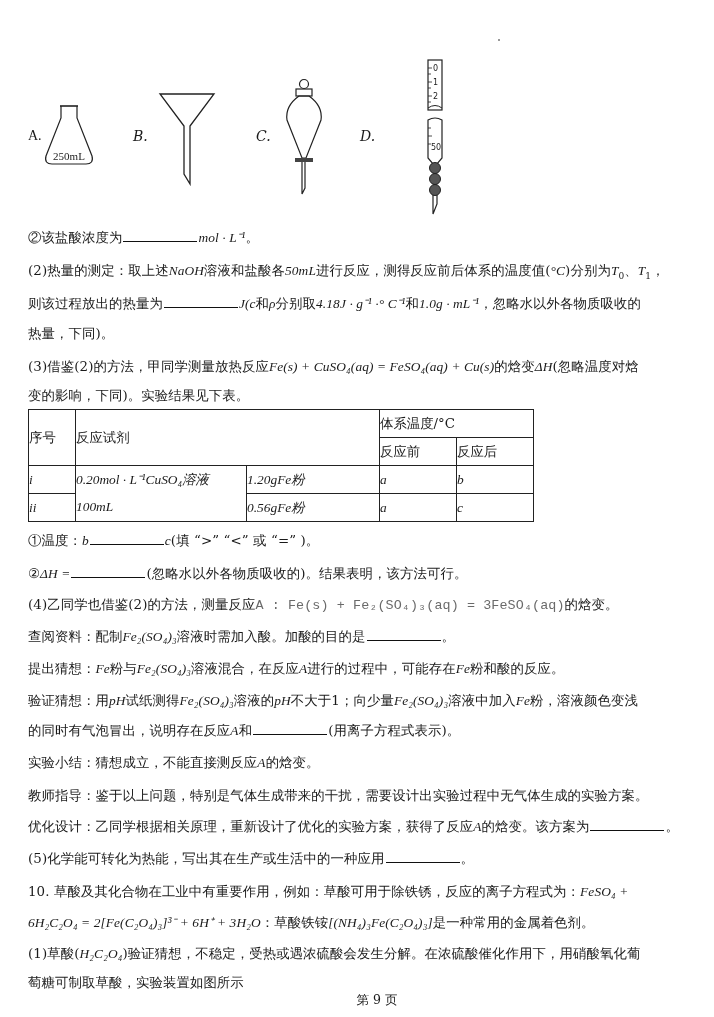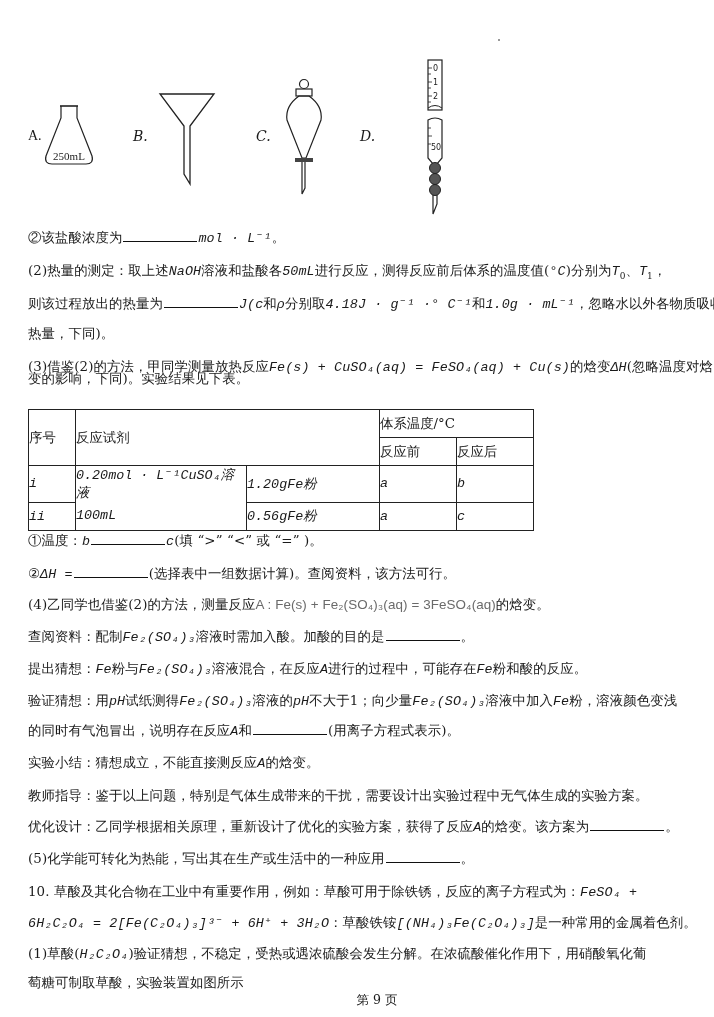--- a/index.html
+++ b/index.html
@@ -5,22 +5,22 @@
   html, body { margin: 0; padding: 0; background: #ffffff; }
   body {
     width: 714px; height: 1017px; position: relative; overflow: hidden;
     font-family: "DejaVu Serif", "Liberation Serif", serif;
     color: #1a1a1a;
   }
   .line {
     position: absolute; left: 28px; font-size: 13.4px; line-height: 18px;
     white-space: nowrap; letter-spacing: 0.1px;
   }
-  .m { font-family: Liberation Mono, monospace; font-style: italic; }
-  .mr { font-family: Liberation Sans, sans-serif; color: #6a6a6a; }
+  .m { font-family: Liberation Serif, serif; font-style: italic; }
+  .mr { font-family: Liberation Mono, monospace; color: #6a6a6a; }
   .blank {
     display: inline-block; border-bottom: 1.4px solid #111; vertical-align: baseline;
     height: 12px; margin: 0 1px;
   }
   sub, sup { font-size: 9px; line-height: 0; }
   .opt-label { position: absolute; font-size: 14px; }
   .opt-label.it { font-style: italic; font-family: "DejaVu Serif", serif; }
   svg.app { position: absolute; }
   table.exp {
     position: absolute; left: 28px; top: 409px; border-collapse: collapse;
@@ -94,21 +94,21 @@
   <span>(2)热量的测定：取上述</span><span class="m">NaOH</span><span>溶液和盐酸各</span><span class="m">50mL</span><span>进行反应，测得反应前后体系的温度值(</span><span class="m">°C</span><span>)分别为</span><span class="m">T</span><sub>0</sub><span>、</span><span class="m">T</span><sub>1</sub><span>，</span>
 </div>
 <div class="line" style="top:295px">
   <span>则该过程放出的热量为</span><span class="blank" style="width:74px"></span><span class="m">J(c</span><span>和</span><span class="m">ρ</span><span>分别取</span><span class="m">4.18J · g⁻¹ ·° C⁻¹</span><span>和</span><span class="m">1.0g · mL⁻¹</span><span>，忽略水以外各物质吸收的</span>
 </div>
 <div class="line" style="top:325px">热量，下同)。</div>
 
 <div class="line" style="top:358px">
   <span>(3)借鉴(2)的方法，甲同学测量放热反应</span><span class="m">Fe(s) + CuSO₄(aq) = FeSO₄(aq) + Cu(s)</span><span>的焓变</span><span class="m">ΔH</span><span>(忽略温度对焓</span>
 </div>
-<div class="line" style="top:370px">变的影响，下同)。实验结果见下表。</div>
+<div class="line" style="top:387px">变的影响，下同)。实验结果见下表。</div>
 
 <table class="exp">
   <tbody>
       <tr>
     <td rowspan="2" style="width:46px;height:55px">序号</td>
     <td rowspan="2" colspan="2" style="width:302px">反应试剂</td>
     <td colspan="2" style="height:27px">体系温度/°C</td>
   </tr>
   <tr>
     <td style="width:76px">反应前</td>
@@ -128,21 +128,21 @@
     <td class="m">a</td>
     <td class="m">c</td>
   </tr>
 </tbody>
   </table>
 
 <div class="line" style="top:532px">
   <span>①温度：</span><span class="m">b</span><span class="blank" style="width:74px"></span><span class="m">c</span><span>(填 “&gt;” “&lt;” 或 “=” )。</span>
 </div>
 <div class="line" style="top:565px">
-  <span>②</span><span class="m">ΔH =</span><span class="blank" style="width:74px"></span><span>(选择表中一组数据计算)。查阅资料，该方法可行。</span>
+  <span>②</span><span class="m">ΔH =</span><span class="blank" style="width:74px"></span><span>(忽略水以外各物质吸收的)。结果表明，该方法可行。</span>
 </div>
 
 <div class="line" style="top:596px">
   <span>(4)乙同学也借鉴(2)的方法，测量反应</span><span class="mr">A : Fe(s) + Fe₂(SO₄)₃(aq) = 3FeSO₄(aq)</span><span>的焓变。</span>
 </div>
 <div class="line" style="top:628px">
   <span>查阅资料：配制</span><span class="m">Fe₂(SO₄)₃</span><span>溶液时需加入酸。加酸的目的是</span><span class="blank" style="width:74px"></span><span>。</span>
 </div>
 <div class="line" style="top:660px">
   <span>提出猜想：</span><span class="m">Fe</span><span>粉与</span><span class="m">Fe₂(SO₄)₃</span><span>溶液混合，在反应</span><span class="m">A</span><span>进行的过程中，可能存在</span><span class="m">Fe</span><span>粉和酸的反应。</span>

